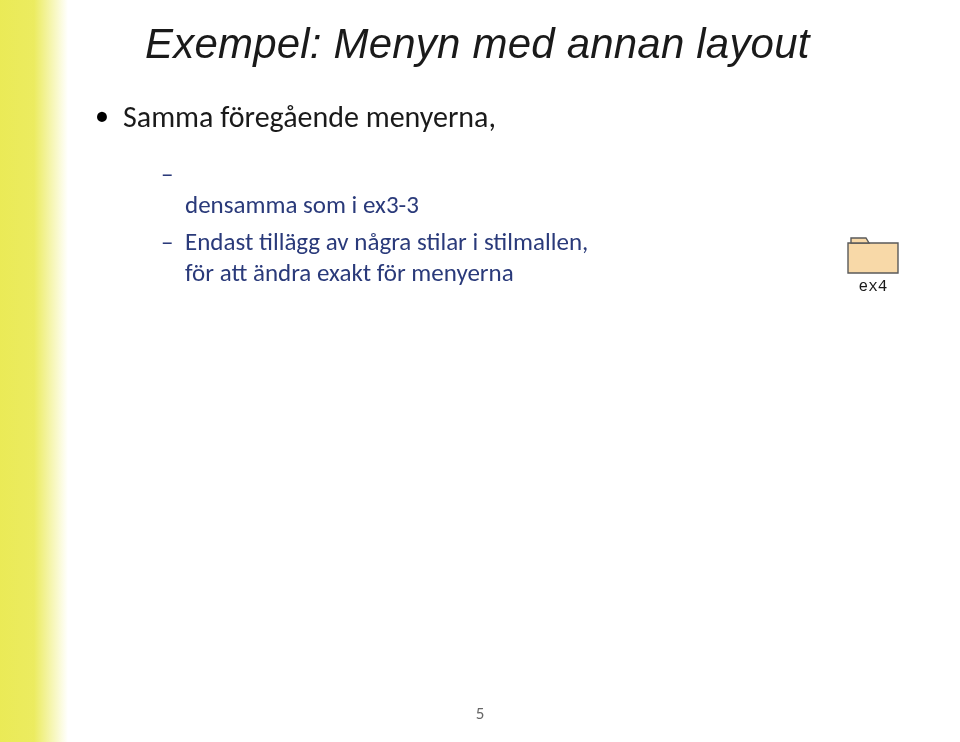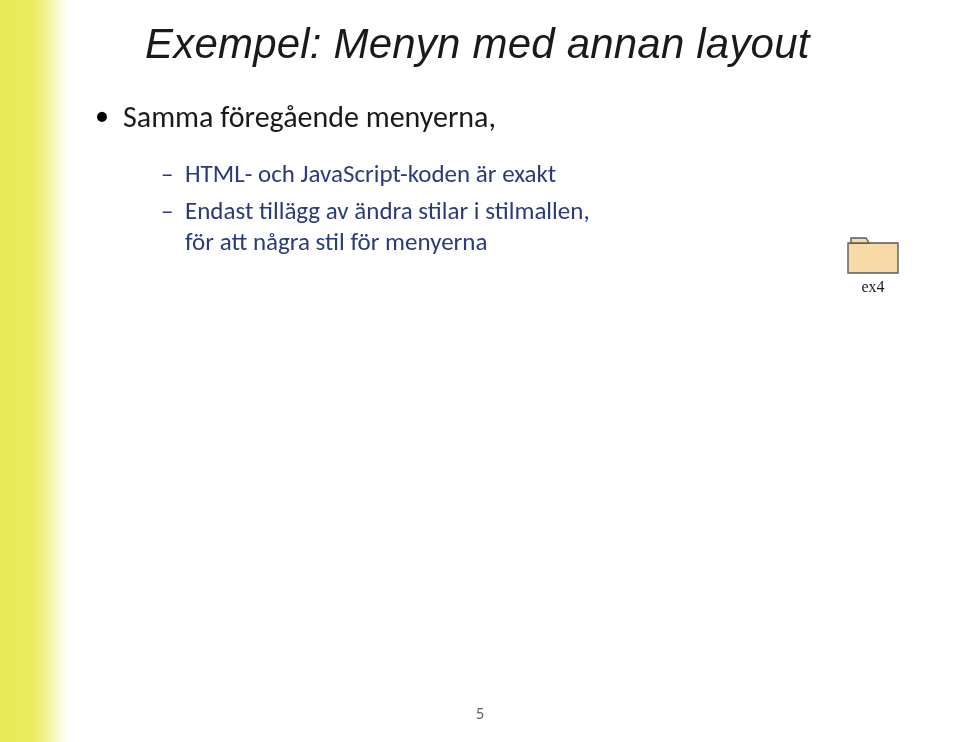--- a/index.html
+++ b/index.html
@@ -83,21 +83,21 @@
     position: absolute;
     right: 60px;
     top: 235px;
     text-align: center;
   }
   .folder-wrap svg { display: block; margin: 0 auto; }
   .folder-label {
     font-size: 16px;
     color: #1a1a1a;
     margin-top: 3px;
-    font-family: Liberation Serif, serif;
+    font-family: Liberation Mono, monospace;
   }
   .page-number {
     position: absolute;
     bottom: 18px;
     left: 0;
     width: 100%;
     text-align: center;
     font-size: 17px;
     color: #666;
     font-family: Calibri, Arial, sans-serif;
@@ -111,25 +111,26 @@
 <div class="slide">
 
   <h1 class="title">Exempel: Menyn med annan layout</h1>
 
   <ul class="level1">
     <li>
       <span>Samma föregående menyerna,</span><br>
 
       <ul class="level2">
         <li>
-          <span>HTML- och JavaScript-koden är exakt</span><br>
+          <br>
+          <span>densamma som i ex3-3</span>
         </li>
         <li>
-          <span>Endast tillägg av ändra stilar i stilmallen,</span><br>
-          <span>för att några stil för menyerna</span>
+          <span>Endast tillägg av några stilar i stilmallen,</span><br>
+          <span>för att ändra exakt för menyerna</span>
         </li>
       </ul>
     </li>
   </ul>
 
   <div class="folder-wrap">
     <svg width="54" height="40" viewBox="0 0 54 40">
       <path d="M2 8 L2 38 L52 38 L52 8 Z" fill="#F8D9A8" stroke="#5a5a5a" stroke-width="1.4"></path>
       <path d="M5 8 L5 3 L20 3 L23 8 Z" fill="#F8D9A8" stroke="#5a5a5a" stroke-width="1.4"></path>
     </svg>

